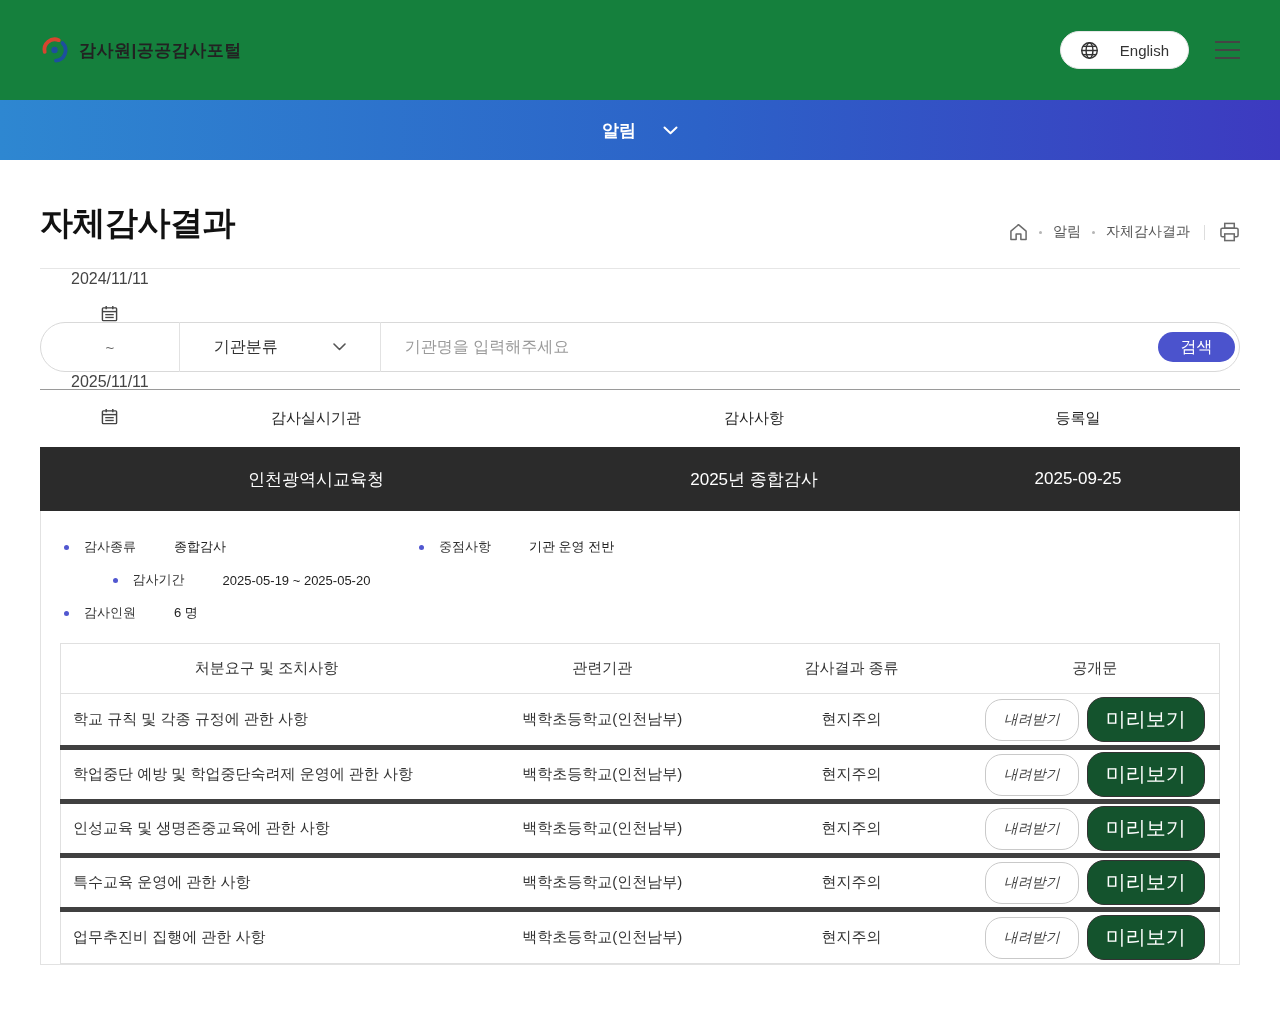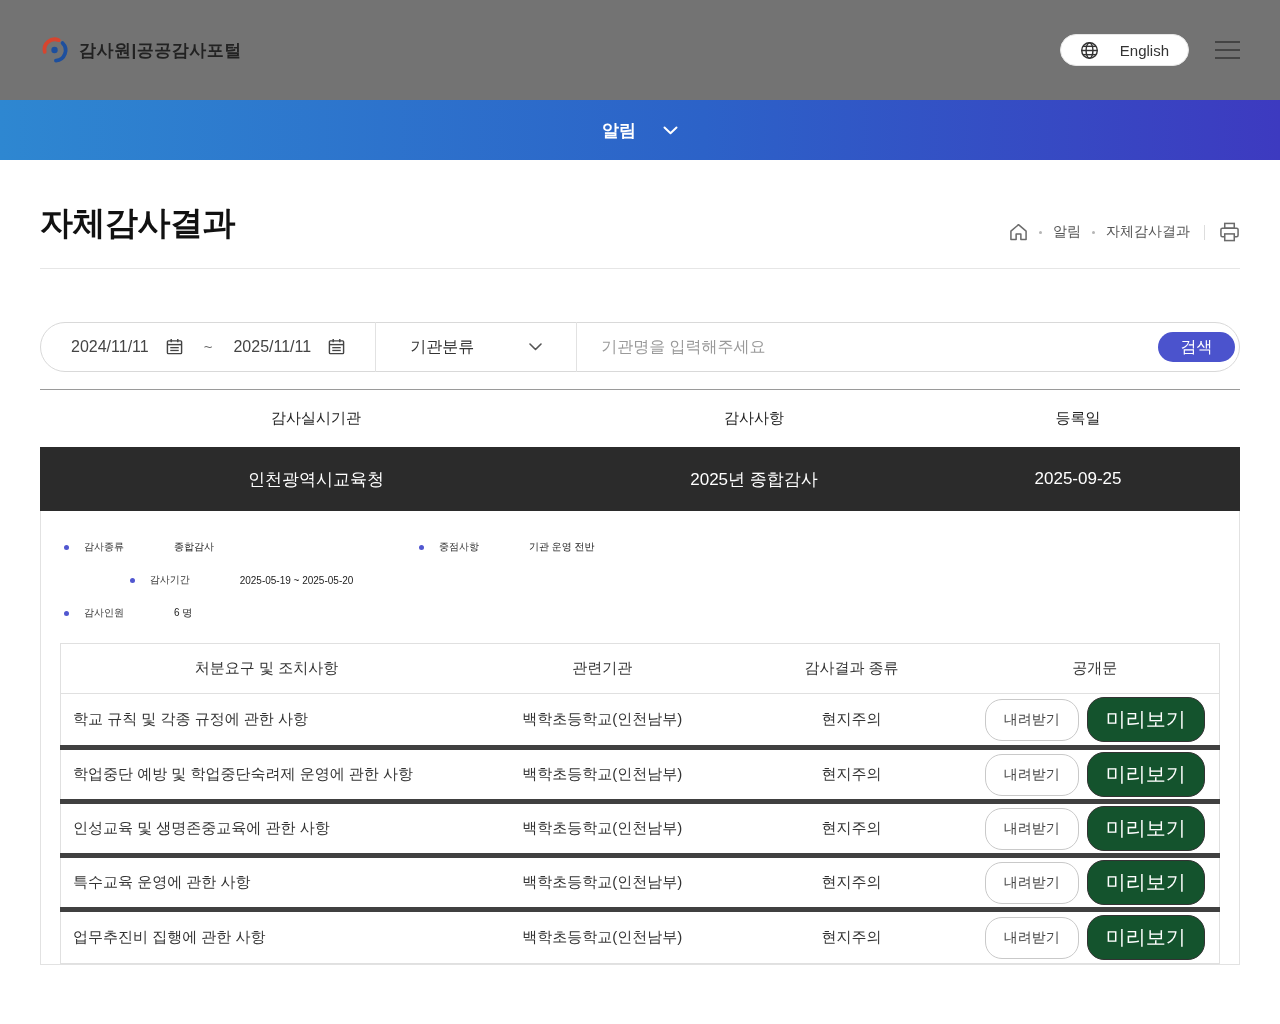--- a/index.html
+++ b/index.html
@@ -1,25 +1,25 @@
 <!DOCTYPE html>
 <html lang="ko"><head>
 <meta charset="utf-8">
 <style>
   * { margin:0; padding:0; box-sizing:border-box; }
   html,body { width:1280px; height:1024px; overflow:hidden; background:#fff;
     font-family:"Liberation Sans","DejaVu Sans",sans-serif; color:#222; }
 
   
-  .top-header { height:100px; background:#737373; display:flex; align-items:center;
+  .top-header { height:100px; background:#15803d; display:flex; align-items:center;
     justify-content:space-between; padding:0 40px; }
   .logo { display:flex; align-items:center; gap:9px; cursor:pointer; }
   .logo-text { font-size:17px; font-weight:700; letter-spacing:.5px; color:#222; }
   .header-right { display:flex; align-items:center; gap:26px; }
-  .lang-btn { display:flex; align-items:center; gap:21px; height:32px; padding:0 19px;
+  .lang-btn { display:flex; align-items:center; gap:21px; height:38px; padding:0 19px;
     border:1px solid #e7e7e7; border-radius:19px; background:#fff; font-size:15px;
     color:#333; cursor:pointer; font-family:inherit; }
   .hamburger { display:flex; flex-direction:column; gap:6px; background:none; border:none; cursor:pointer; padding:4px 0; }
   .hamburger span { display:block; width:25px; height:2px; background:#444; }
 
   
   .gnb { height:60px; background:linear-gradient(90deg,#2e87d1 0%,#2c62c8 55%,#3d3ac0 100%);
     display:flex; align-items:center; justify-content:center; }
   .gnb-item { display:flex; align-items:center; gap:27px; background:none; border:none;
     cursor:pointer; color:#fff; font-size:17px; font-weight:600; font-family:inherit; }
@@ -31,21 +31,21 @@
     padding-top:41px; padding-bottom:22px; border-bottom:1px solid #e6e6e6; }
   .page-title { font-size:33px; font-weight:700; color:#111; letter-spacing:-.5px; }
   .breadcrumb { display:flex; align-items:center; gap:11px; font-size:14px; color:#555; padding-bottom:4px; }
   .crumb-dot { width:3px; height:3px; border-radius:50%; background:#b5b5b5; }
   .crumb-bar { width:1px; height:15px; background:#ddd; margin:0 3px; }
   .icon-btn { background:none; border:none; cursor:pointer; display:flex; align-items:center; }
 
   
   .filter-bar { margin-top:53px; height:50px; border:1px solid #d9d9d9; border-radius:25px;
     background:#fff; display:flex; align-items:center; }
-  .date-range { display:flex; align-items:flex-start; gap:17px; padding:0 30px; }
+  .date-range { display:flex; align-items:center; gap:17px; padding:0 30px;flex-direction:column; }
   .date-value { font-size:16px; color:#444; cursor:pointer; }
   .tilde { font-size:15px; color:#666; margin:0 4px; }
   .cal-btn { background:none; border:none; cursor:pointer; display:flex; align-items:center; }
   .v-div { width:1px; height:50px; background:#e2e2e2; }
   .org-select { width:200px; display:flex; align-items:center; justify-content:space-between;
     padding:0 34px; cursor:pointer; }
   .org-select span { font-size:16px; color:#333; }
   .search-input { flex:1; border:none; outline:none; font-size:16px; color:#333;
     padding:0 16px 0 24px; font-family:inherit; background:transparent; }
   .search-input::placeholder { color:#9a9a9a; }
@@ -55,37 +55,37 @@
   
   .total { margin-top:48px; font-size:15px; color:#333; }
   .results { margin-top:17px; border-top:1px solid #9a9a9a; }
   .grid3 { display:grid; grid-template-columns:46% 27% 27%; align-items:center; text-align:center; }
   .res-head { height:57px; font-size:15px; color:#222; }
   .res-row { height:64px; background:#2b2b2b; color:#fff; font-size:17px; cursor:pointer; }
 
   
   .detail { border:1px solid #e2e2e2; border-top:none; padding:26px 19px 0 19px; }
   .fields { display:grid; grid-template-columns:355px 1fr; row-gap:13px; padding-left:4px; }
-  .field { display:flex; align-items:center; gap:15px; font-size:10px; height:20px; }
+  .field { display:flex; align-items:center; gap:15px; font-size:13px; height:20px; }
   .field .dot { width:5px; height:5px; border-radius:50%; background:#5157d0; flex:none; }
   .field .f-label { color:#333; min-width:62px; }
   .field .f-value { color:#222; margin-left:13px; }
   .c1r2 { grid-column:1; grid-row:2;justify-content:center; } .c1r3 { grid-column:1; grid-row:3; }
 
   .inner-table { width:100%; margin-top:20px; border-collapse:collapse; table-layout:fixed;
     border:1px solid #e0e0e0; }
   .inner-table th { height:50px; font-weight:400; font-size:15px; color:#333;
     border-bottom:1px solid #e0e0e0; }
   .inner-table td { height:54px; font-size:15px; color:#333; text-align:center;
     border-top:5px solid #404040; }
   .inner-table tr:first-child td { border-top:none; }
   .inner-table td.item { text-align:left; padding-left:12px; }
   .doc-btns { display:flex; align-items:center; justify-content:center; gap:8px; }
   .btn-dl { background:#fff; border:1px solid #c9c9c9; border-radius:17px; padding:11px 18px;
-    font-size:14px; color:#444; cursor:pointer; font-family:inherit; }
+    font-size:14px; color:#444; cursor:pointer; font-family:inherit;font-style:italic; }
   .btn-pv { background:#14532d; border:1px solid #333; border-radius:17px; padding:8px 18px;
     font-size:20px; color:#fff; cursor:pointer; font-family:inherit; }
 </style>
 </head>
 <body>
 
 <header class="top-header">
   <div class="logo">
     <svg width="30" height="30" viewBox="0 0 32 32">
       <path d="M5 18 A 11 11 0 0 1 20 5.5" fill="none" stroke="#d6452f" stroke-width="4" stroke-linecap="round"></path>

